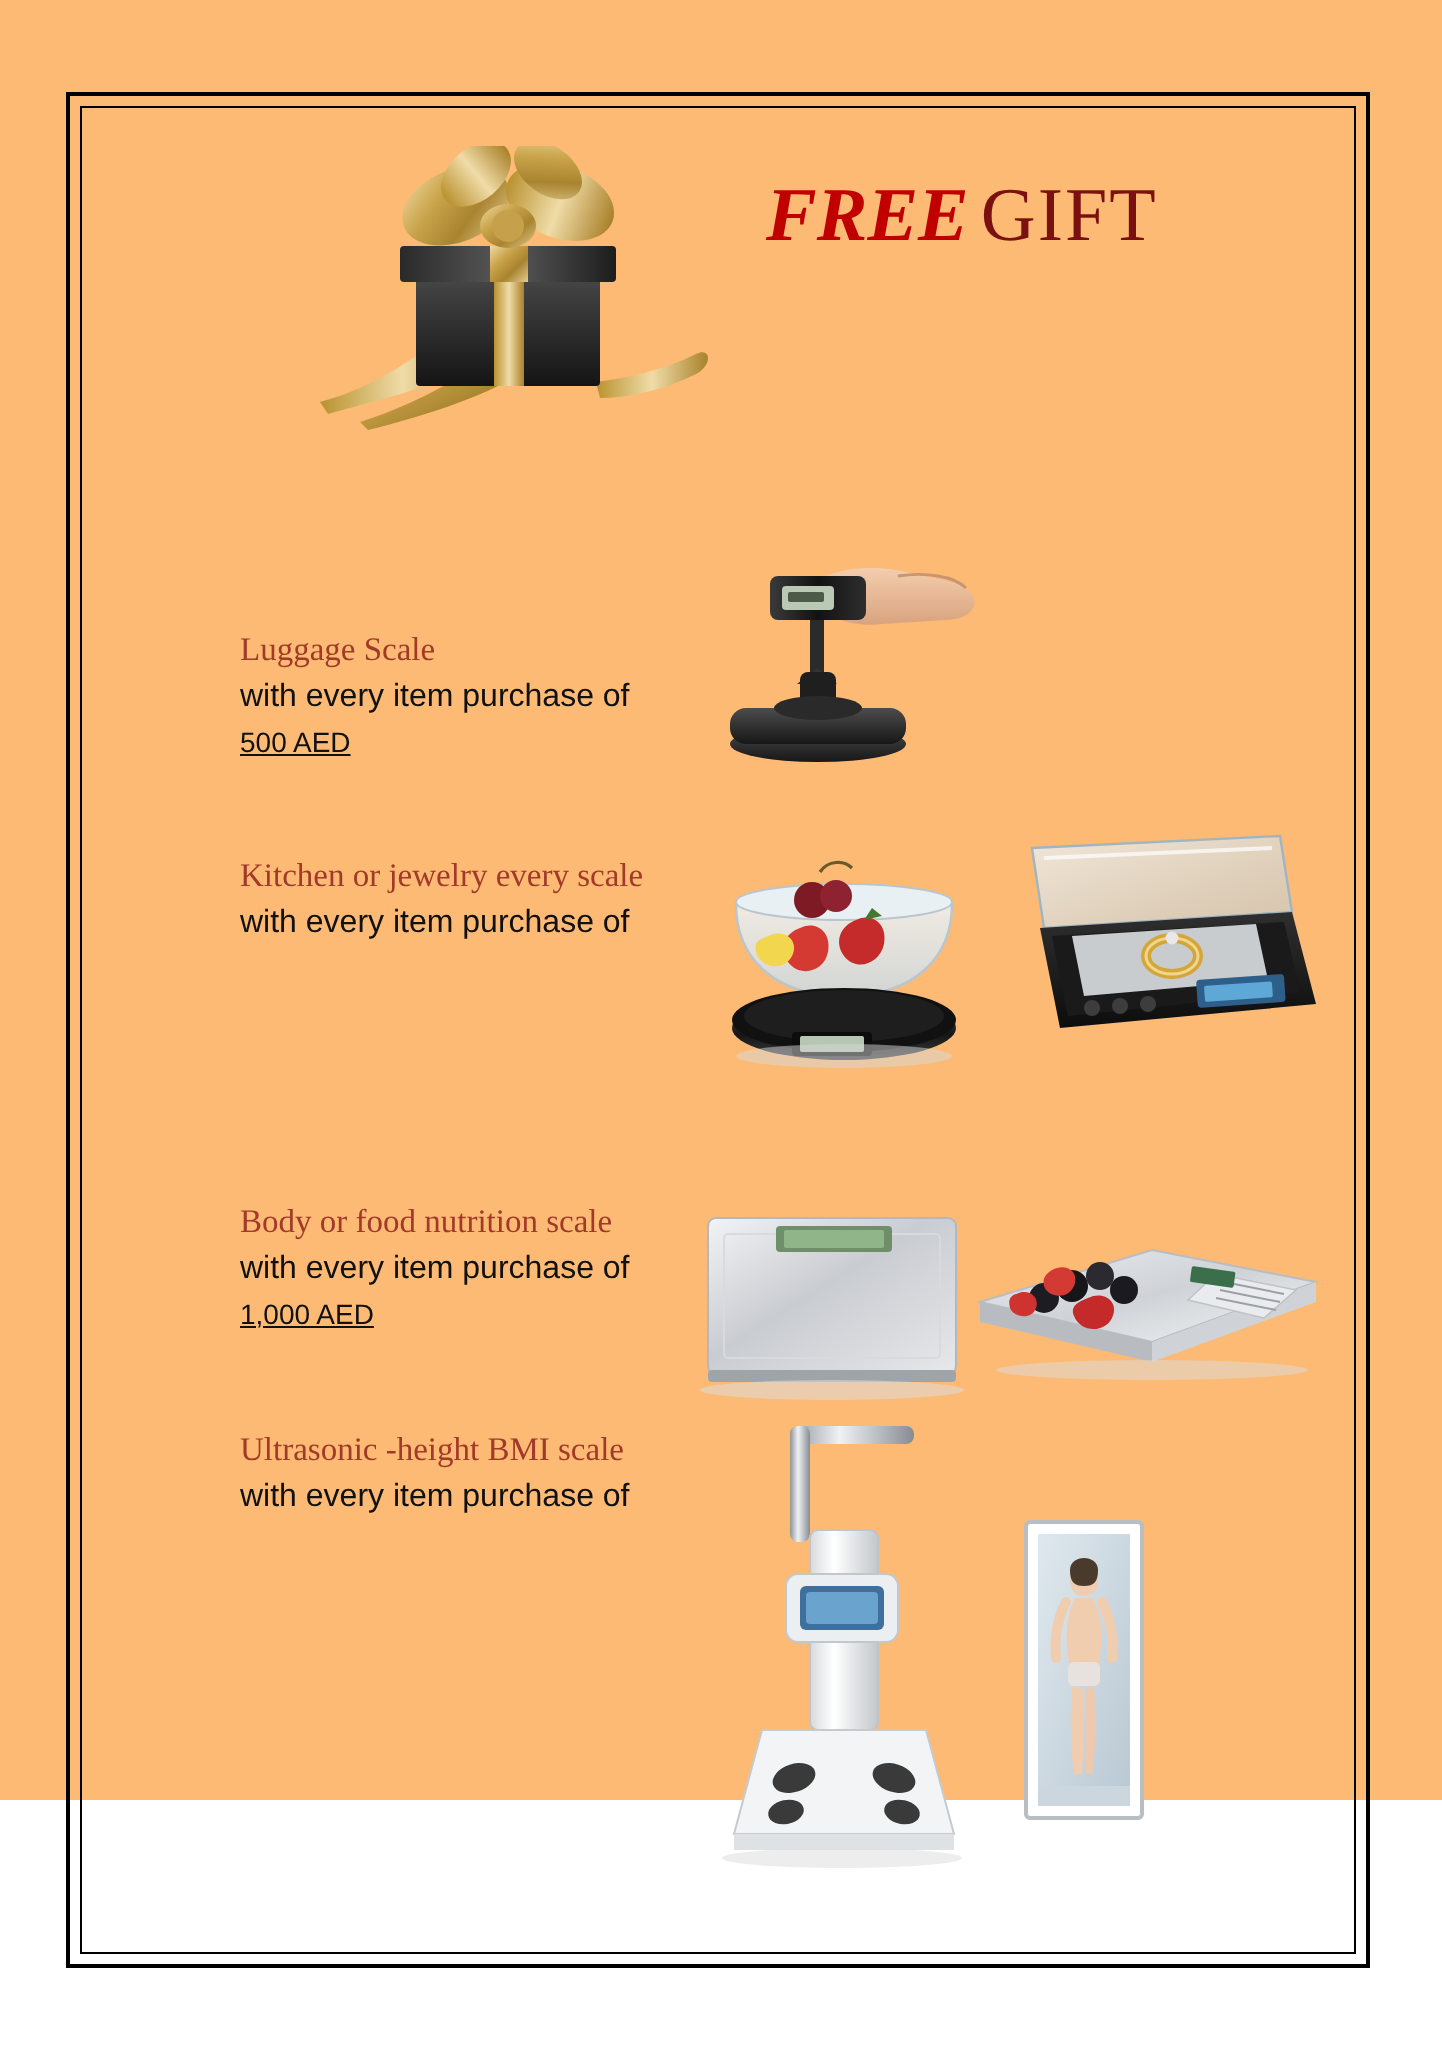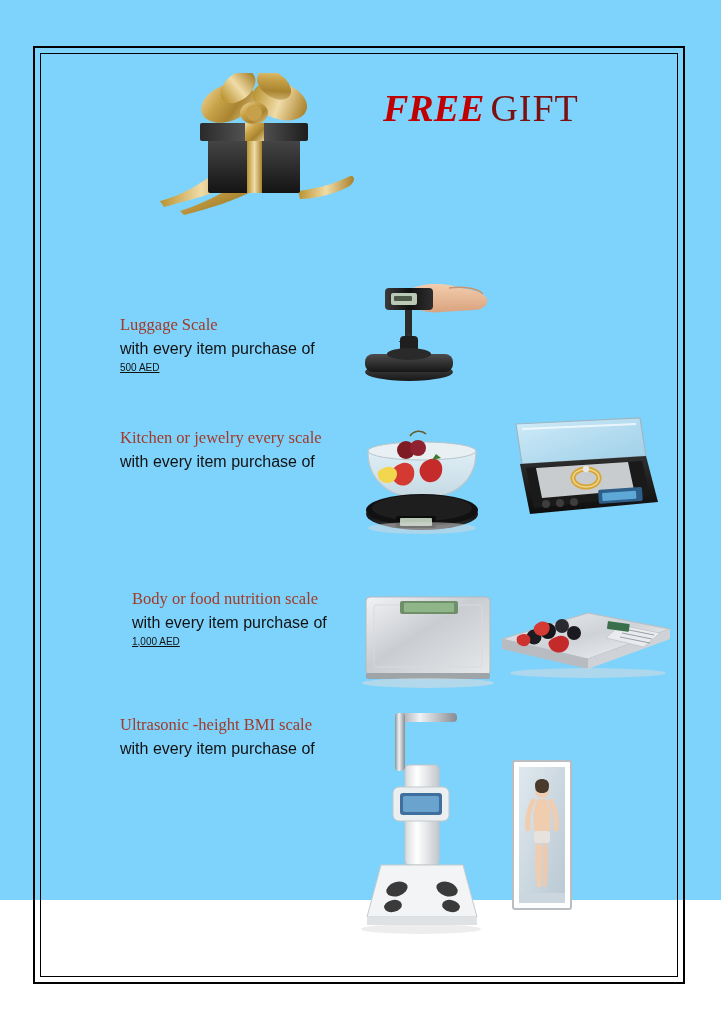--- a/index.html
+++ b/index.html
@@ -14,21 +14,21 @@
     overflow: hidden;
     position: relative;
   }
 
   
   .page {
     position: absolute;
     left: 0; top: 0;
     width: 721px;
     height: 900px;
-    background: #7dd3fc;
+    background: #fdba74;
   }
   .border-outer {
     position: absolute;
     left: 33px;
     top: 46px;
     width: 652px;
     height: 938px;
     border: 2px solid #000;
     box-sizing: border-box;
   }
@@ -116,21 +116,21 @@
     color: #a13a28;
     line-height: 1.42;
     margin-bottom: 1px;
   }
   .row-sub {
     font-size: 16px;
     color: #111;
     line-height: 1.45;
   }
   .row-amt {
-    font-size: 10px;
+    font-size: 14px;
     color: #111;
     text-decoration: underline;
     line-height: 1.45;
   }
   .row-art {
     position: absolute;
   }
 
   
   svg { display: block; }
@@ -302,21 +302,21 @@
           <rect x="258" y="74" width="44" height="14" rx="2" fill="#2e5f8a" transform="rotate(-4 258 74)"></rect>
           <rect x="262" y="77" width="34" height="8" rx="1" fill="#5ea8d8" transform="rotate(-4 262 77)"></rect>
 
           <circle cx="206" cy="88" r="4" fill="#3d3d3d"></circle>
           <circle cx="220" cy="87" r="4" fill="#3d3d3d"></circle>
           <circle cx="234" cy="86" r="4" fill="#3d3d3d"></circle>
         </svg>
       </div>
     </div>
 
-    <div class="row" style="top:512px;height:145px;margin-left:12px;">
+    <div class="row" style="top:524px;height:145px;">
       <div class="row-text" style="top:22px;">
         <div class="row-title">Body or food nutrition scale</div>
         <div class="row-sub">with every item purchase of</div>
         <div class="row-amt">1,000 AED</div>
       </div>
 
       <div class="row-art" style="left:300px;top:12px;">
         <svg width="320" height="125" viewBox="0 0 320 125">
           <defs>
             <linearGradient id="steel" x1="0" y1="0" x2="1" y2="1">

